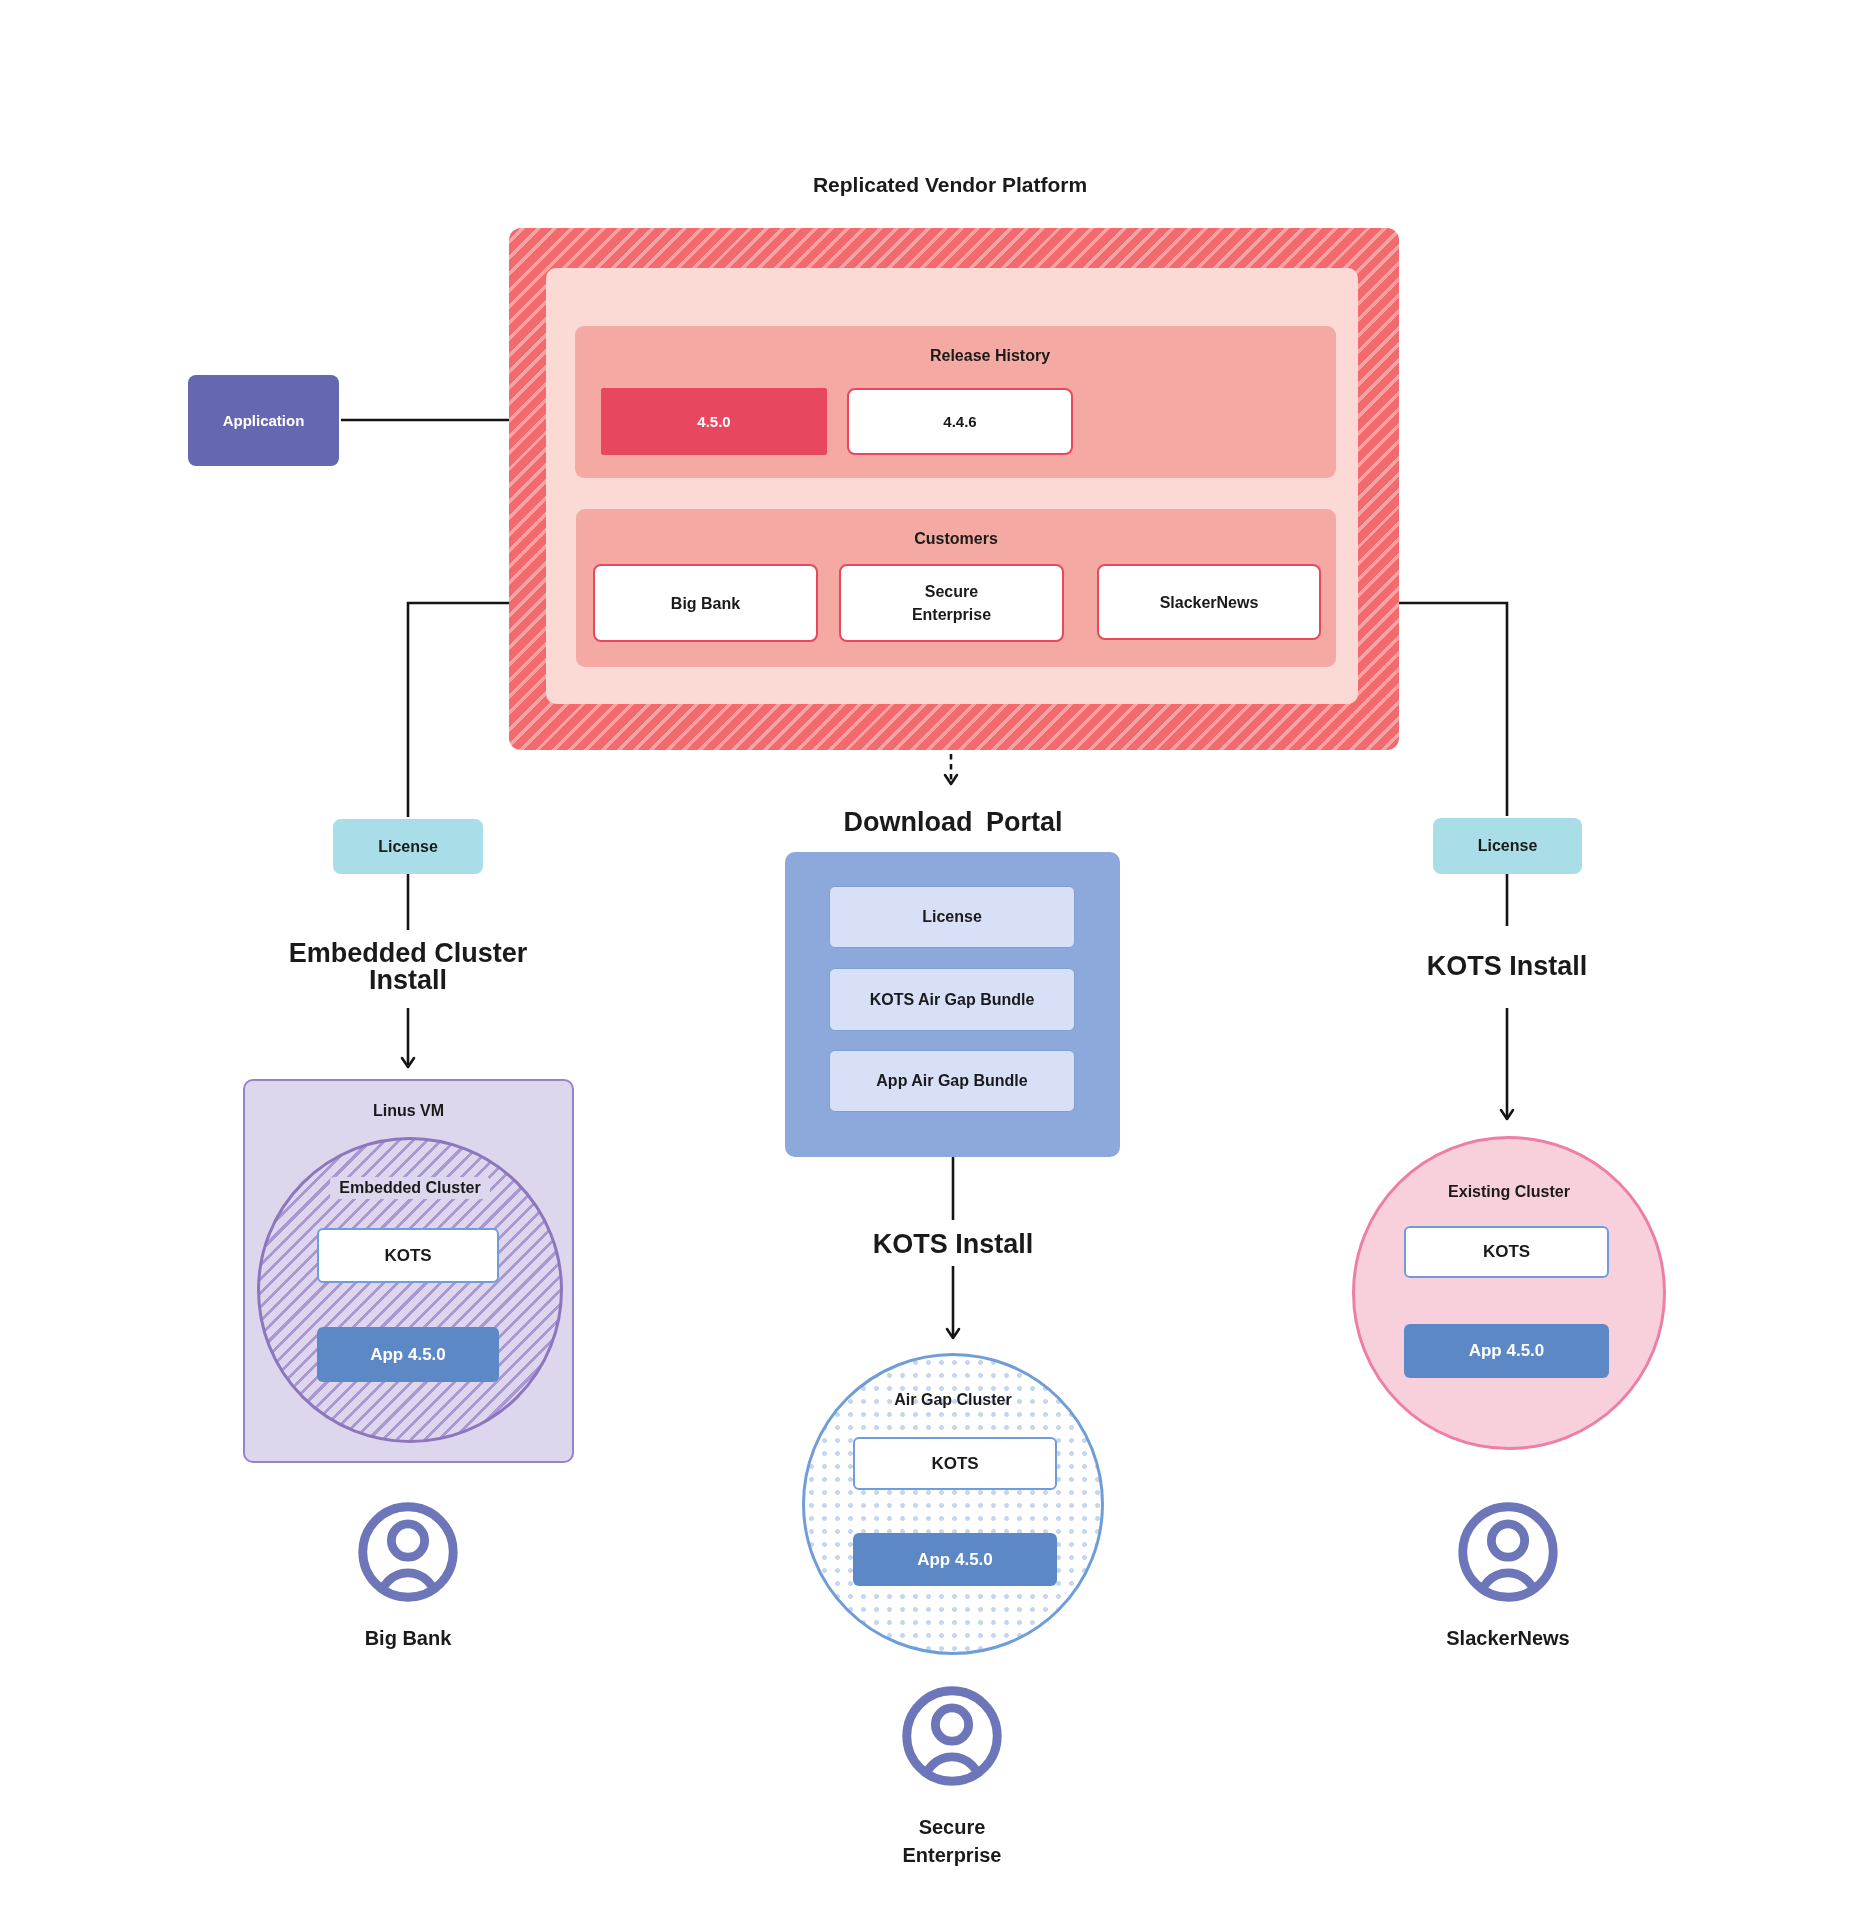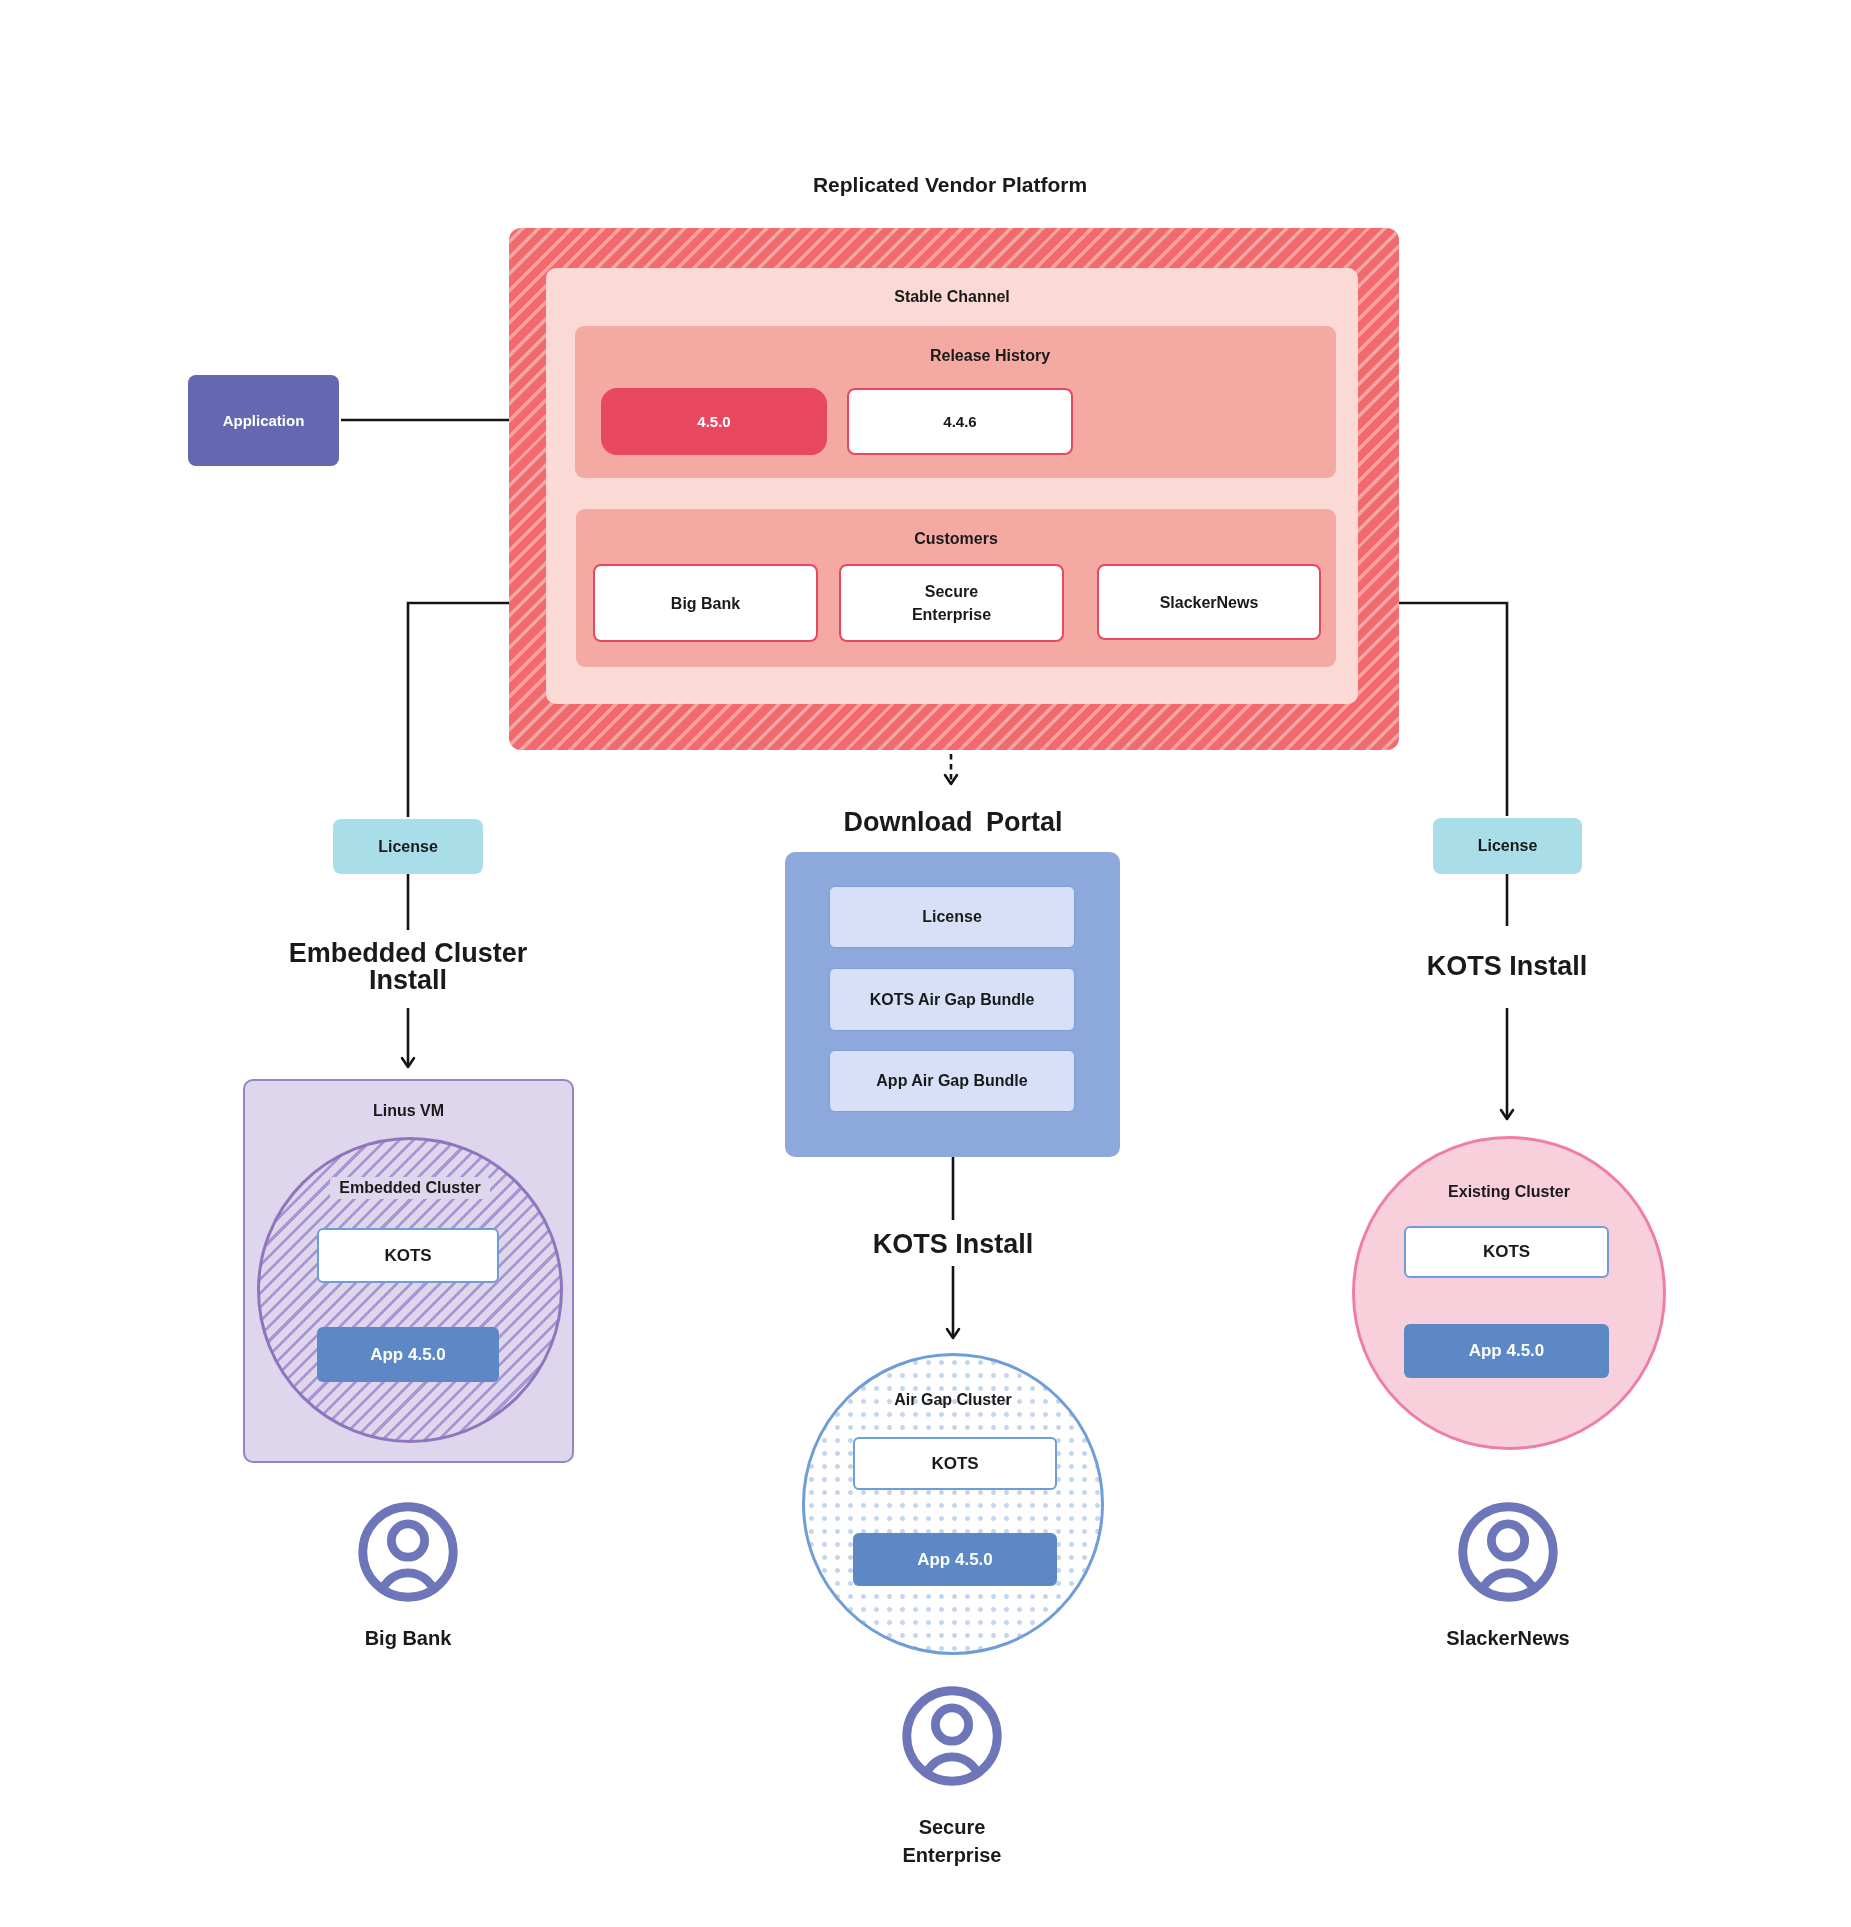--- a/index.html
+++ b/index.html
@@ -18,21 +18,21 @@
   .canvas{position:relative;width:1851px;height:1927px;background:#fff;overflow:hidden;
           font-family:"Liberation Sans",sans-serif;color:var(--text-black);}
   .abs{position:absolute;box-sizing:border-box;}
   .cbox{position:absolute;box-sizing:border-box;display:flex;align-items:center;justify-content:center;text-align:center;}
   .preline{white-space:pre-line;}
   .diagram-title{font-size:21px;font-weight:600;}
   .section-label{font-size:16px;font-weight:600;}
   .hatch-red{background:repeating-linear-gradient(135deg,var(--hatch-red-dark) 0 8px,var(--hatch-red-light) 8px 11.5px);border-radius:12px;}
   .channel{background:var(--channel-bg);border-radius:10px;}
   .section{background:var(--section-bg);border-radius:9px;}
-  .release-current{background:var(--accent-red);color:#fff;border-radius:16px;font-size:15px;font-weight:600;}
+  .release-current{background:var(--accent-red);color:#fff;border-radius:2px;font-size:15px;font-weight:600;}
   .release-old{background:#fff;border:2px solid var(--accent-red);border-radius:8px;font-size:15px;font-weight:600;}
   .customer{background:#fff;border:2px solid var(--accent-red);border-radius:8px;font-size:16px;font-weight:600;line-height:23px;}
   .application{background:var(--application-purple);color:#fff;border-radius:8px;font-size:15px;font-weight:600;}
   .license{background:var(--license-teal);border-radius:8px;font-size:16px;font-weight:600;}
   .flow-label{font-size:27px;font-weight:600;line-height:27px;}
   .portal{background:var(--portal-blue);border-radius:10px;}
   .portal-item{background:var(--portal-item-bg);border:1.5px solid var(--portal-item-border);border-radius:6px;font-size:16px;font-weight:600;}
   .vm{background:var(--vm-purple-bg);border:2.5px solid var(--vm-purple-border);border-radius:10px;}
   .vm-circle{border-radius:50%;border:3px solid var(--vm-circle-border);
              background:repeating-linear-gradient(135deg,var(--vm-purple-bg) 0 7px,var(--vm-hatch-stripe) 7px 10px);}
@@ -74,21 +74,20 @@
       <path d="M408,1288 V1313" stroke-dasharray="5.5 4.5" marker-end="url(#arrow)"></path>
       <path d="M955,1494 V1519" stroke-dasharray="5.5 4.5" marker-end="url(#arrow)"></path>
       <path d="M1507,1283 V1310" stroke-dasharray="5.5 4.5" marker-end="url(#arrow)"></path>
     </g>
   </svg>
 
   <div class="cbox diagram-title" style="left:650px;top:170px;width:600px;height:30px;">Replicated Vendor Platform</div>
 
   <div class="abs hatch-red" style="left:509px;top:228px;width:890px;height:522px;"></div>
   <div class="abs channel" style="left:546px;top:268px;width:812px;height:436px;"></div>
-  <div class="cbox section-label" style="left:546px;top:286px;width:812px;height:22px;">Stable Channel</div>
 
   <div class="abs section" style="left:575px;top:326px;width:761px;height:152px;"></div>
   <div class="cbox section-label" style="left:575px;top:345px;width:830px;height:22px;">Release History</div>
   <div class="cbox release-current" style="left:601px;top:388px;width:226px;height:67px;">4.5.0</div>
   <div class="cbox release-old" style="left:847px;top:388px;width:226px;height:67px;">4.4.6</div>
 
   <div class="abs section" style="left:576px;top:509px;width:760px;height:158px;"></div>
   <div class="cbox section-label" style="left:576px;top:528px;width:760px;height:22px;">Customers</div>
   <div class="cbox customer" style="left:593px;top:564px;width:225px;height:78px;">Big Bank</div>
   <div class="cbox customer preline" style="left:839px;top:564px;width:225px;height:78px;">Secure

